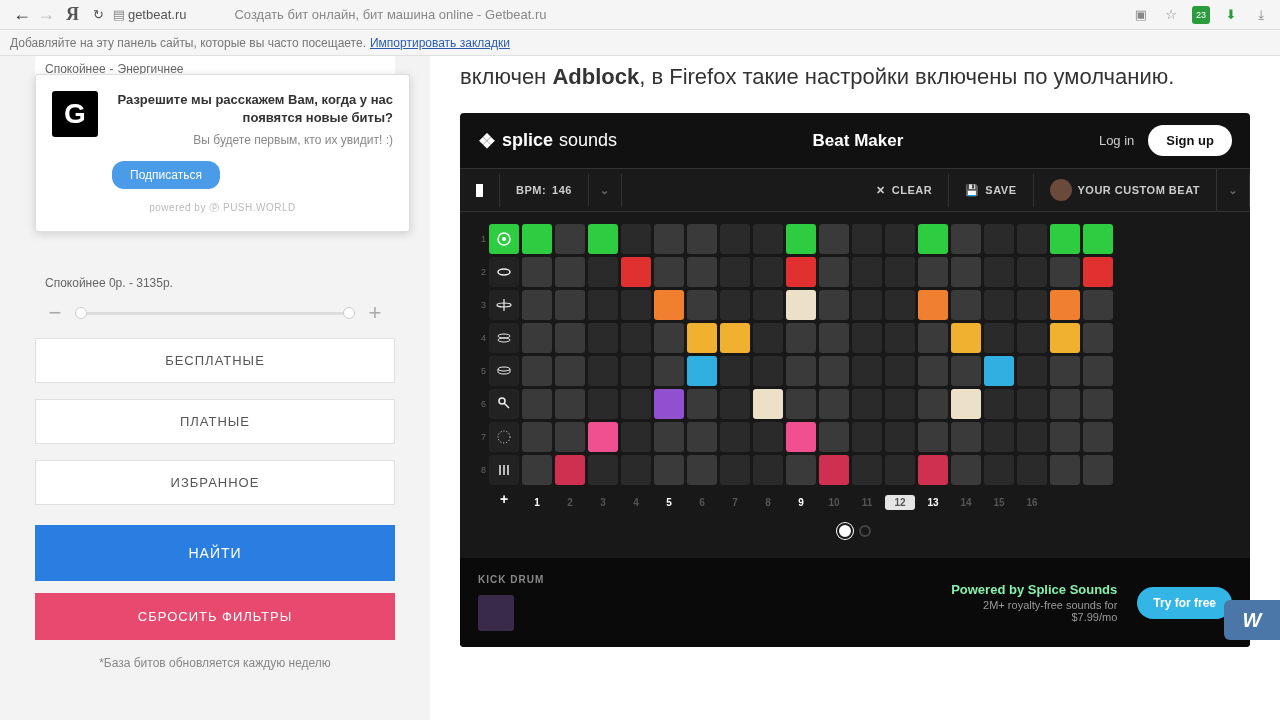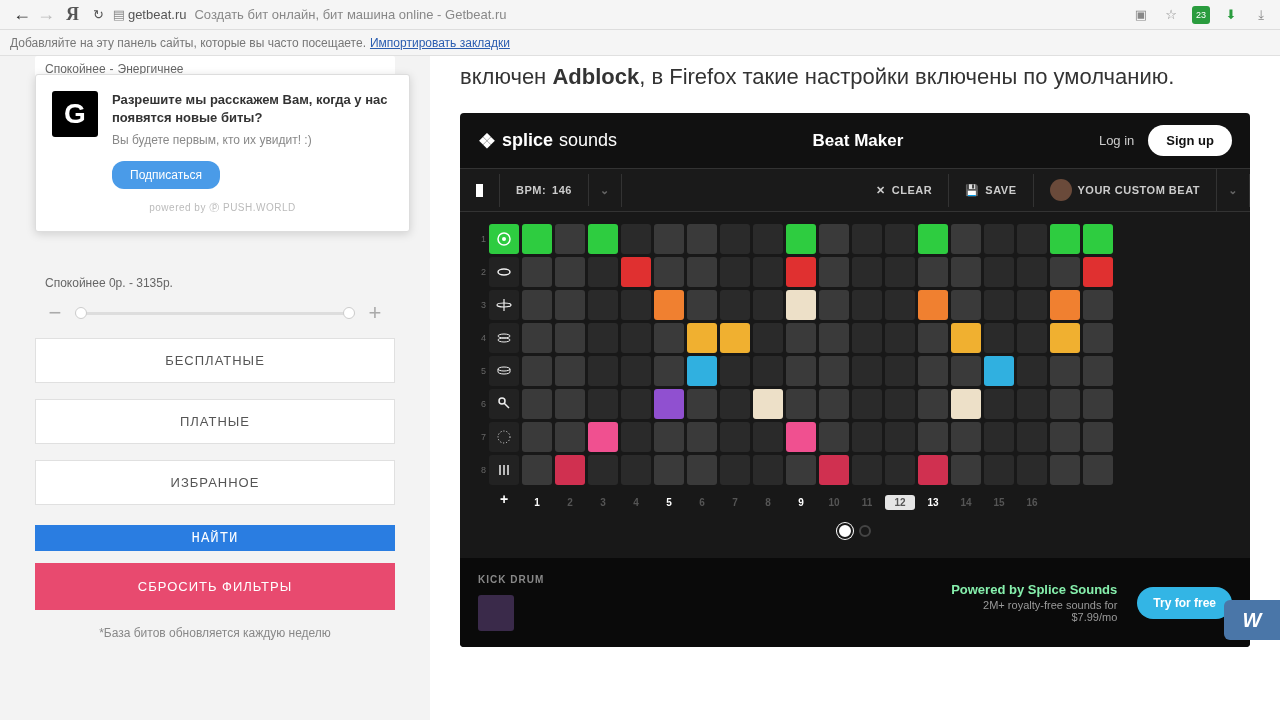--- a/index.html
+++ b/index.html
@@ -5,21 +5,21 @@
 * { margin:0; padding:0; box-sizing:border-box; font-family:Arial,sans-serif; }
 body { width:1280px; height:720px; background:#fff; overflow:hidden; position:relative; }
 
 
 .chrome-bar { height:30px; background:#f5f5f5; display:flex; align-items:center; padding:0 10px; font-size:13px; color:#555; border-bottom:1px solid #ddd; }
 .chrome-bar .nav-arrow { width:24px; text-align:center; cursor:pointer; font-size:18px; color:#333; }
 .chrome-bar .brand { font-weight:bold; margin:0 8px; font-size:18px; font-family:'Times New Roman',serif; }
 .chrome-bar .reload { margin:0 6px; cursor:pointer; }
 .chrome-bar .url-area { display:flex; align-items:center; gap:8px; flex:1; }
 .chrome-bar .url { color:#555; }
-.chrome-bar .title { color:#888; }
+.chrome-bar .title { color:#888;margin-left:40px; }
 .chrome-bar .right-icons { display:flex; gap:12px; align-items:center; }
 .chrome-bar .icon-box { width:18px; height:18px; display:flex; align-items:center; justify-content:center; color:#888; }
 .green-badge { background:#2a9c3e; color:#fff; width:18px; height:18px; border-radius:3px; font-size:9px; display:flex; align-items:center; justify-content:center; }
 
 .bookmark-bar { height:26px; background:#f5f5f5; display:flex; align-items:center; padding:0 10px; font-size:12px; color:#777; border-bottom:1px solid #e0e0e0; }
 .bookmark-bar a { color:#2a5db0; text-decoration:underline; margin-left:4px; cursor:pointer; }
 
 .content { display:flex; height:calc(100% - 56px); }
 
 
@@ -28,32 +28,32 @@
 .slider-label { font-size:12px; color:#666; padding:6px 10px 0 10px; display:flex; justify-content:space-between; }
 .slider-row { display:flex; align-items:center; padding:4px 10px; gap:10px; }
 .slider-row .minus, .slider-row .plus { color:#aaa; font-size:22px; cursor:pointer; width:20px; text-align:center; user-select:none; }
 .slider-track { flex:1; height:3px; background:#ddd; border-radius:2px; position:relative; }
 .slider-track .handle { width:12px; height:12px; background:#fff; border:1px solid #ccc; border-radius:50%; position:absolute; top:-5px; }
 
 
 .notif { position:absolute; top:18px; left:35px; right:20px; background:#fff; border:1px solid #ddd; border-radius:3px; box-shadow:0 2px 10px rgba(0,0,0,0.15); padding:16px; z-index:10; }
 .notif-body { display:flex; gap:14px; }
 .notif .logo { width:46px; height:46px; background:#000; color:#fff; display:flex; align-items:center; justify-content:center; font-size:28px; font-weight:bold; border-radius:3px; }
-.notif .text { flex:1; }
+.notif .text { flex:1;text-align:right; }
 .notif .text .t1 { font-size:13px; font-weight:bold; color:#333; margin-bottom:6px; line-height:1.4; }
 .notif .text .t2 { font-size:12px; color:#888; }
 .notif .buttons { margin-top:14px; display:flex; gap:10px; margin-left:60px; }
 .notif .btn-sub { background:#4a9be8; color:#fff; border:none; padding:7px 18px; border-radius:12px; font-size:12px; cursor:pointer; }
 .notif .btn-no { background:#fff; border:1px solid #ccc; padding:7px 18px; border-radius:3px; font-size:12px; cursor:pointer; color:#555; }
 .notif .powered { text-align:center; font-size:10px; color:#bbb; margin-top:12px; letter-spacing:0.5px; }
 
 .filter-section { margin-top:160px; }
 .price-label { font-size:12px; color:#666; padding:6px 10px; }
 .filter-btn { width:100%; padding:14px 0; margin:8px 0; background:#fff; border:1px solid #e0e0e0; color:#555; font-size:13px; letter-spacing:1px; cursor:pointer; }
-.btn-find { width:100%; padding:5px 0; margin:12px 0 8px 0; background:#2a7de1; color:#fff; border:none; font-size:14px; letter-spacing:1px; cursor:pointer;font-family:Liberation Mono, monospace; }
+.btn-find { width:100%; padding:20px 0; margin:12px 0 8px 0; background:#2a7de1; color:#fff; border:none; font-size:14px; letter-spacing:1px; cursor:pointer; }
 .btn-reset { width:100%; padding:16px 0; margin:4px 0; background:#e84a6f; color:#fff; border:none; font-size:13px; letter-spacing:1px; cursor:pointer; }
 .footnote { text-align:center; font-size:12px; color:#888; margin-top:12px; }
 
 
 .right { flex:1; padding:0 30px; overflow:hidden; }
 .article-text { font-size:22px; color:#333; line-height:1.5; padding-top:4px; }
 .article-text b { font-weight:bold; }
 
 
 .beatmaker { margin-top:20px; background:#111; border-radius:4px; overflow:hidden; font-size:12px; }

